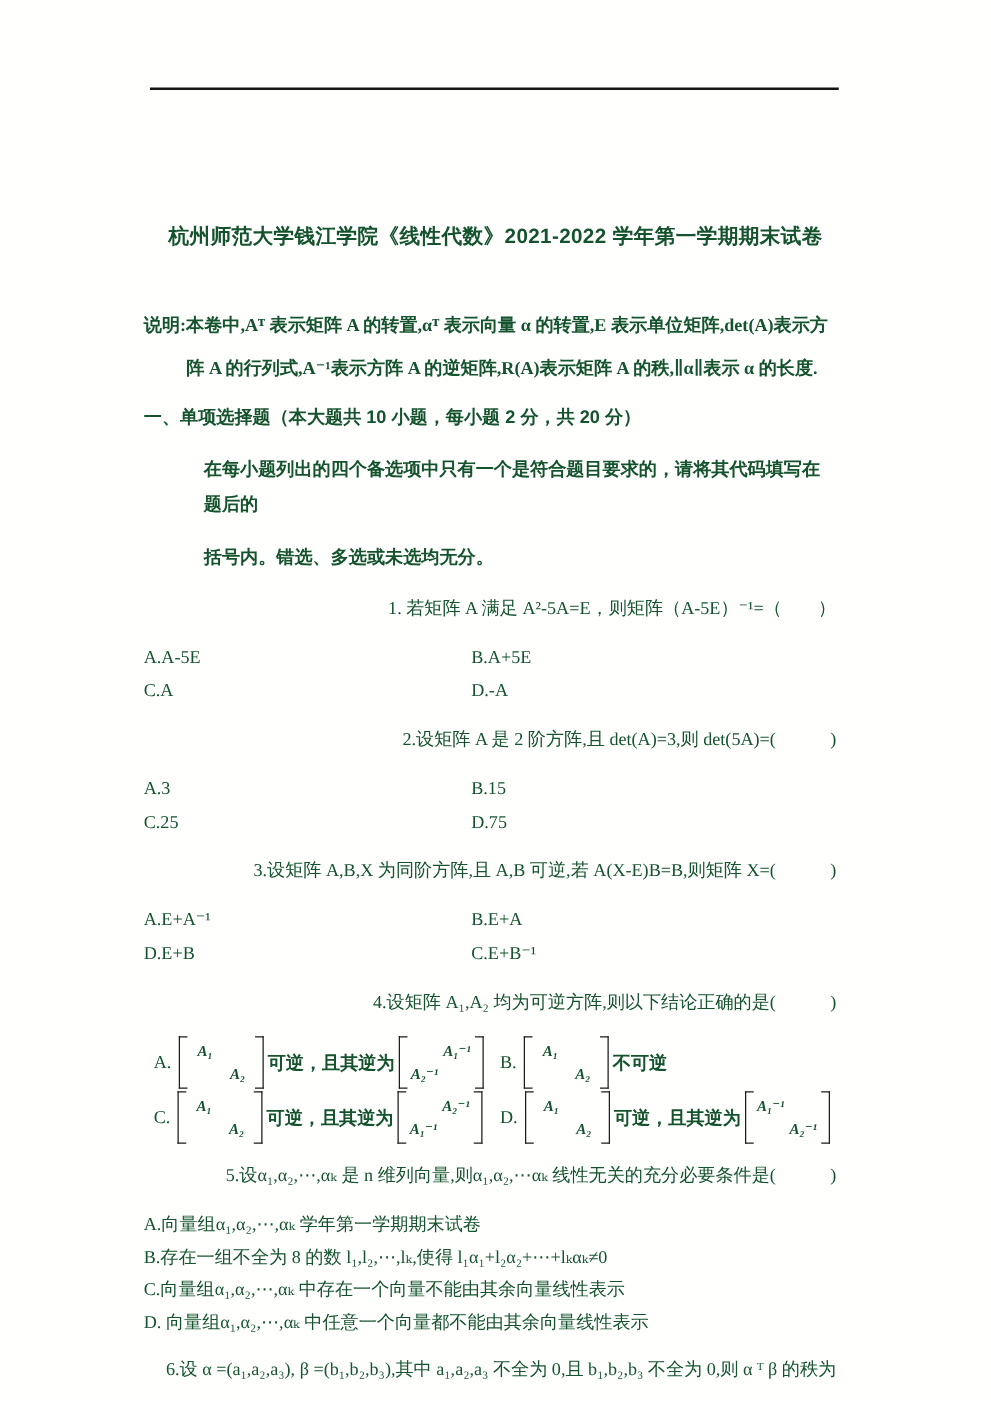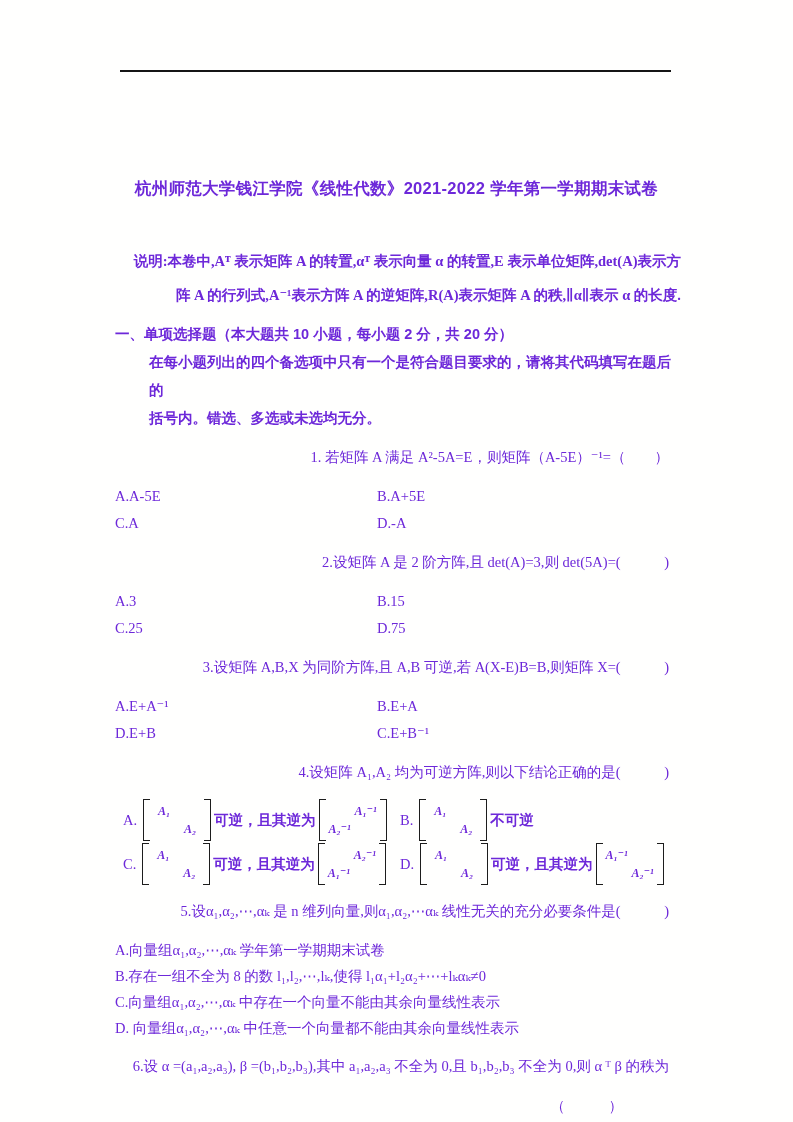--- a/index.html
+++ b/index.html
@@ -1,27 +1,27 @@
 <!DOCTYPE html>
 <html><head>
 <meta charset="utf-8">
 <style>
   html,body{margin:0;padding:0;background:#ffffff;}
   .page{position:relative;width:793px;height:1122px;background:#fffffe;overflow:hidden;
-        font-family:"Liberation Serif","DejaVu Serif",serif;color:#6d28d9;}
+        font-family:"Liberation Serif","DejaVu Serif",serif;color:#14532d;}
   .rule{position:absolute;top:70px;left:120px;width:551px;height:2px;background:#151515;}
   .title{position:absolute;top:178px;left:0;width:100%;margin:0;text-align:center;
          font-size:16.5px;font-weight:bold;letter-spacing:.3px;
          font-family:"Liberation Sans","DejaVu Sans",sans-serif;}
   .content{position:absolute;top:244px;left:115px;width:566px;font-size:14.5px;}
-  .note{margin:0;font-weight:bold;line-height:34px;text-align:right;}
+  .note{margin:0;font-weight:bold;line-height:34px;}
   .note.cont{padding-left:34px;}
   .sect{margin:8px 0 0 0;font-weight:bold;line-height:28px;
         font-family:"Liberation Sans","DejaVu Sans",sans-serif;}
-  .instr{margin:0;padding-left:34px;font-weight:bold;line-height:28px;
+  .instr{margin:14px;padding-left:34px;font-weight:bold;line-height:28px;
          font-family:"Liberation Sans","DejaVu Sans",sans-serif;}
   .q{margin:12px;line-height:27px;text-align:right;}
   .opts{display:grid;grid-template-columns:262px 1fr;line-height:27px;}
   .optline{margin:0;line-height:26px;}
   .q4row{position:relative;height:44px;}
   .q4opt{position:absolute;top:0;left:0;height:44px;display:flex;align-items:center;
          white-space:nowrap;padding-left:8px;}
   .q4opt.p2{left:285px;padding-left:0;}
   .q4label{margin-right:3px;}
   .q4mid{font-weight:bold;}

